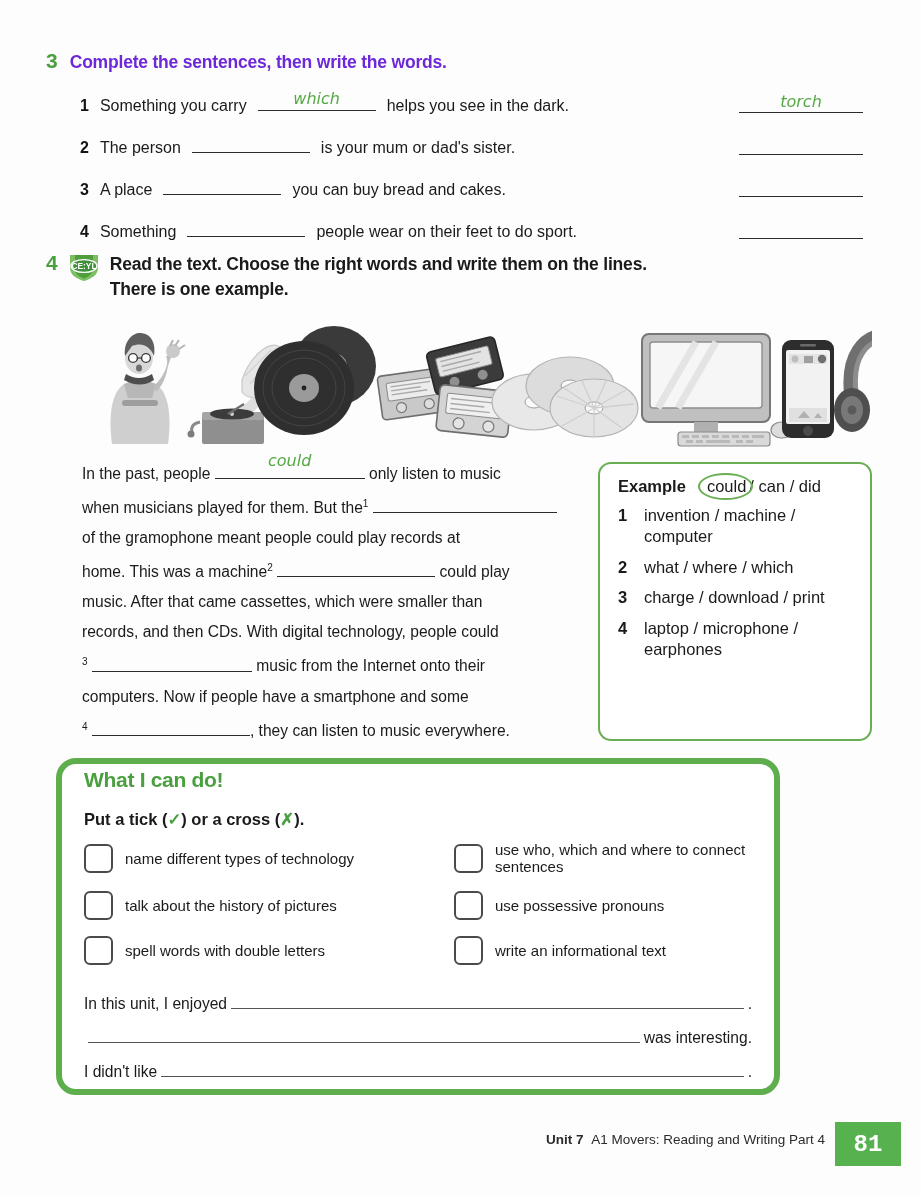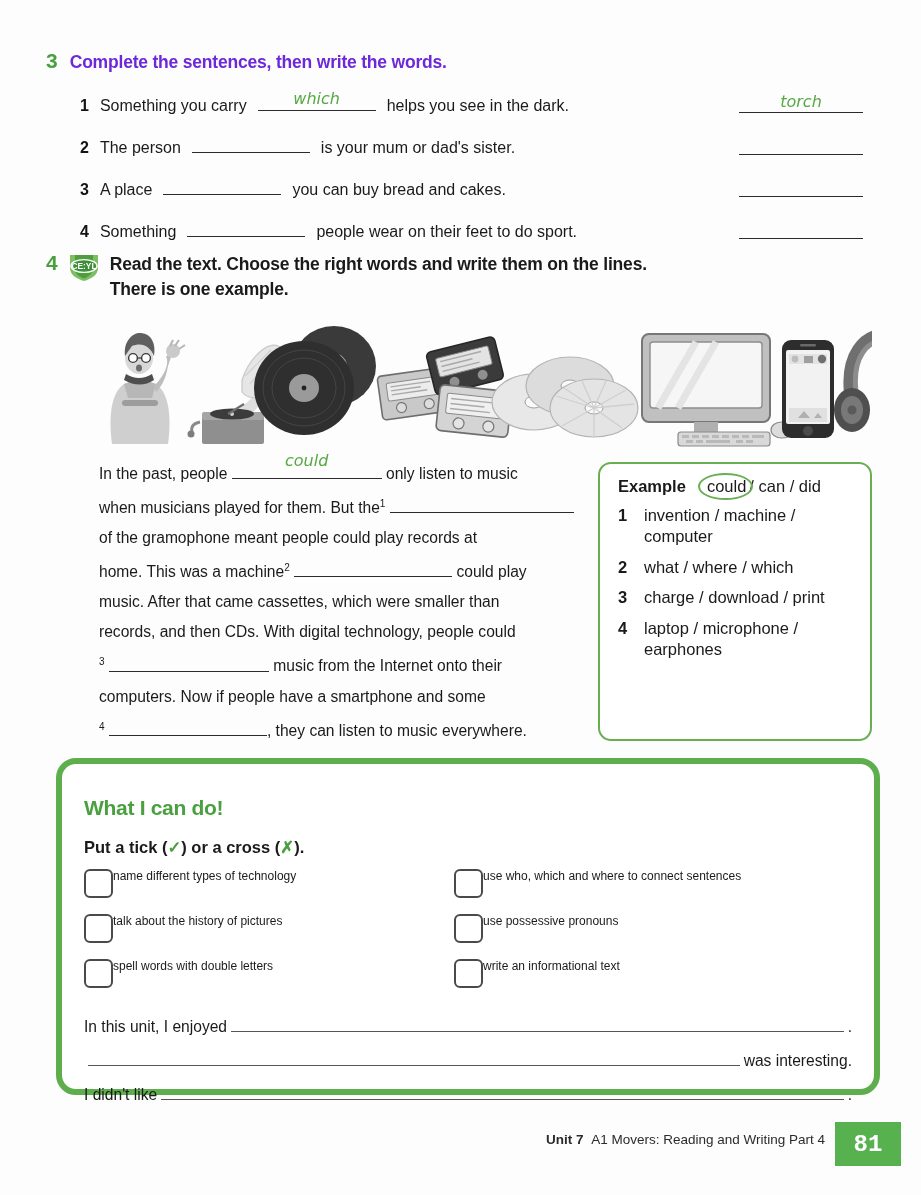--- a/index.html
+++ b/index.html
@@ -124,21 +124,21 @@
     left: 82px;
     top: 326px;
     width: 790px;
     height: 122px;
   }
   #imgstrip svg { display: block; }
 
   
   #reading {
     position: absolute;
-    left: 99px;
+    left: 82px;
     top: 458px;
     width: 500px;
     font-size: 15.6px;
     line-height: 30px;
     color: #1a1a1a;
   }
   #reading .ln { white-space: nowrap; }
   sup.gapnum { font-size: 10px; vertical-align: super; }
 
   
@@ -184,27 +184,27 @@
     bottom: -4px;
     border: 2px solid #6aae53;
     border-radius: 50%;
   }
 
   
   #wicd {
     position: absolute;
     left: 56px;
     top: 758px;
-    width: 824px;
+    width: 724px;
     height: 337px;
     border: 6px solid #5fae4e;
     border-radius: 20px;
     box-sizing: border-box;
     background: #ffffff;
-    padding: 32px 22px 10px 22px;
+    padding: 4px 22px 10px 22px;
   }
   #wicd .title {
     color: #4aa03f;
     font-weight: bold;
     font-size: 21px;
     letter-spacing: -0.3px;
   }
   #wicd .subtitle {
     font-weight: bold;
     font-size: 16.5px;
@@ -214,22 +214,23 @@
   #wicd .cross { color: #4aa03f; font-weight: bold; }
 
   #wicd .grid {
     margin-top: 12px;
     display: grid;
     grid-template-columns: 370px 1fr;
     row-gap: 16px;
   }
   #wicd .cb-item {
     display: flex;
-    gap: 0;
-    font-size: 12px;
+    align-items: center;
+    gap: 12px;
+    font-size: 15px;
   }
   .checkbox {
     width: 25px;
     height: 25px;
     border: 2px solid #4a4a4a;
     border-radius: 6px;
     flex: none;
     background: #fff;
   }
   #wicd .reflect {

